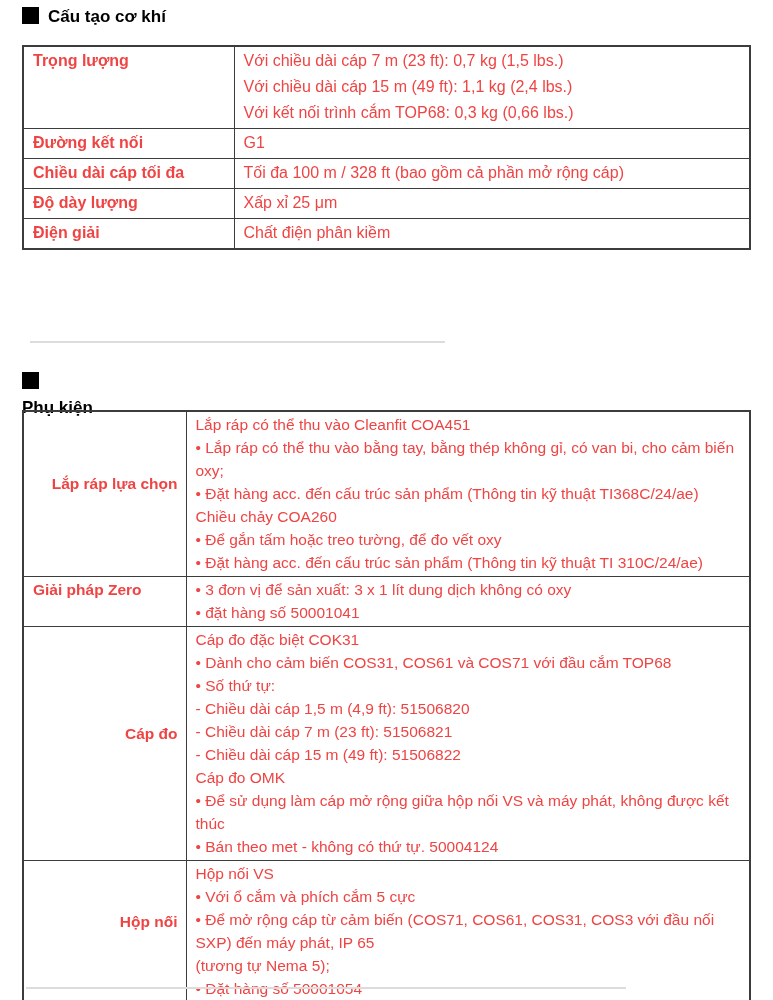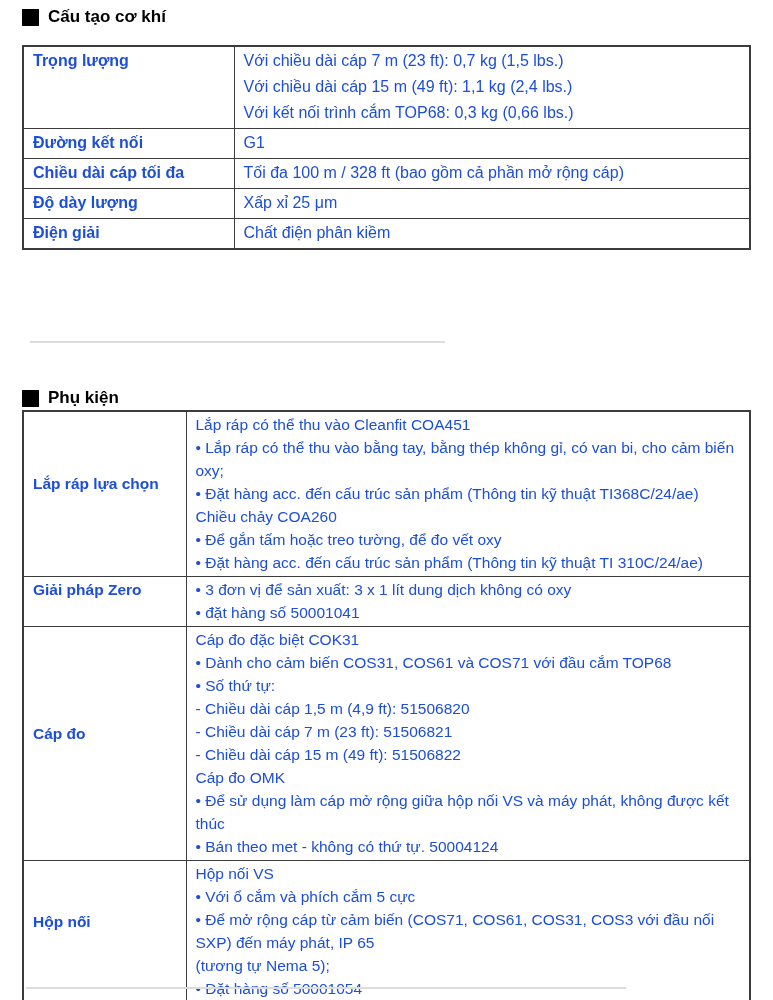--- a/index.html
+++ b/index.html
@@ -9,53 +9,52 @@
     height: 1000px;
     background: #ffffff;
     color: #141414;
     font-family: "Liberation Sans", "DejaVu Sans", sans-serif;
     overflow: hidden;
   }
   .section-title {
     position: absolute;
     left: 22px;
     display: flex;
-    align-items: center;
     gap: 9px;
     font-weight: bold;
     font-size: 17px;
     color: #000000;
     white-space: nowrap;
   }
   #title1 { top: 7px; }
-  #title2 { top: 388px; }
+  #title2 { top: 372px; flex-direction: column; }
   .sq { width: 17px; height: 17px; background: #000000; flex: 0 0 auto; }
 
   table.spec {
     position: absolute;
     left: 22px;
     width: 727px;
     border-collapse: collapse;
     table-layout: fixed;
     border: 2px solid #3c3c3c;
   }
   table.spec td {
     border: 1.5px solid #3c3c3c;
     vertical-align: top;
     padding: 1px 8px 2px 9px;
-    color: #1d4ed8;
+    color: #ef4444;
     margin-top: 26px;
   }
   td.label { font-weight: bold; color: #0d0d0d; }
 
   #table1 { top: 45px; font-size: 16px; line-height: 26px; }
   #table2 { top: 410px; font-size: 15.5px; line-height: 23px; }
 
   #table2 td.label.mid { vertical-align: middle; }
-  #table2 td.label.mid .lift { position: relative; top: -10px; }
+  #table2 td.label.mid .lift { position: relative; top: -10px; text-align: right; }
 
   .value-line { white-space: normal; }
 
   .shadow-line { position: absolute; height: 2px; background: #dcdcdc; }
   #shadow1 { left: 30px; top: 341px; width: 415px; }
   #shadow2 { left: 26px; top: 987px; width: 600px; }
 </style>
 </head>
 <body>
 

